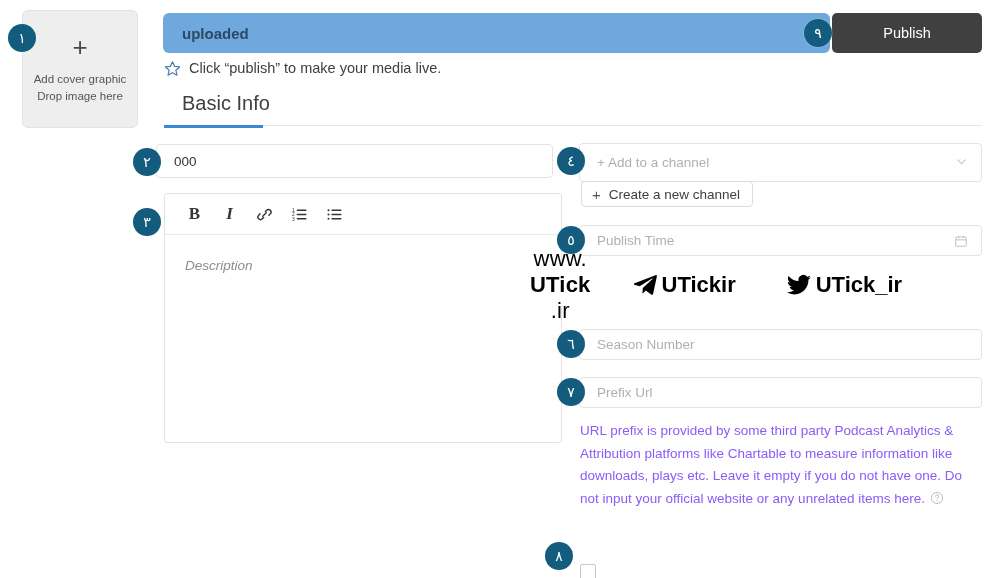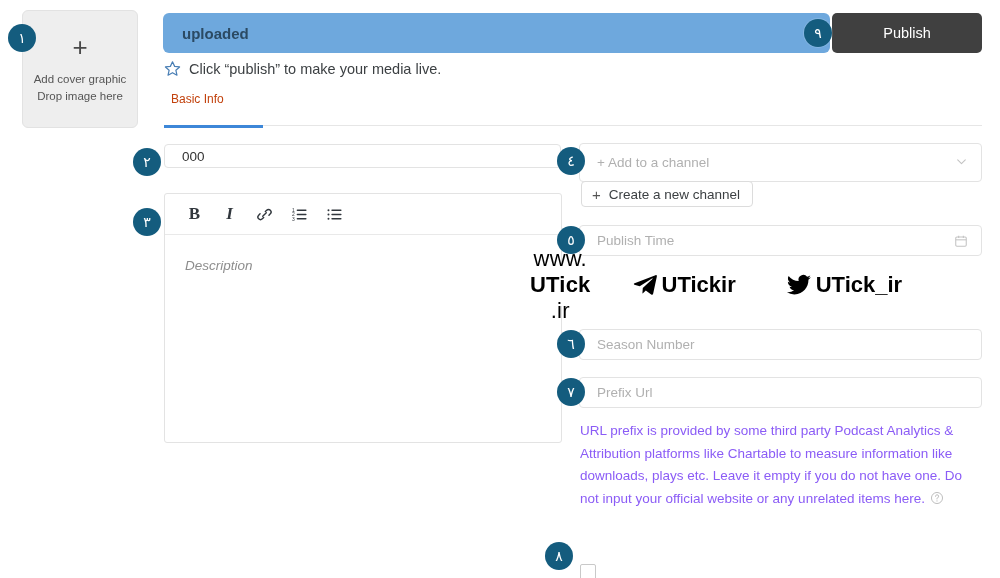--- a/index.html
+++ b/index.html
@@ -38,49 +38,49 @@
     padding-left:19px; color:#2b4a63; font-size:15px; font-weight:700;
   }
   .publish-btn{
     position:absolute; left:832px; top:13px; width:150px; height:40px;
     background:#404040; border-radius:5px; color:#fff; font-size:14.5px;
     display:flex; align-items:center; justify-content:center; border:none; cursor:pointer;
   }
 
   
   .hint-row{
-    position:absolute; left:164px; top:60px; display:flex; align-items:center; gap:8px;
+    position:absolute; left:164px; top:60px; display:flex; gap:8px;
   }
   .hint-text{ font-size:14.5px; color:#3c4043; }
   .star-icon{ width:17px; height:17px; display:block; }
 
   
   .tab-strip{
     position:absolute; left:164px; top:90px; width:818px; height:36px;
     border-bottom:1px solid #e6e6e6;
   }
   .tab-item{
-    position:absolute; left:7px; top:2px; font-size:12px; color:#c2410c;
+    position:absolute; left:18px; top:2px; font-size:20px; color:#404040;
     padding-bottom:10px; cursor:pointer;
   }
   .tab-underline{
     position:absolute; left:164px; top:125px; width:99px; height:2.5px; background:#3d87d8;
   }
 
   
   .field{
     position:absolute; background:#fff; border:1px solid #e3e3e3; border-radius:4px;
     display:flex; align-items:center; font-size:13.5px;
   }
   .field .txt{ padding-left:17px; }
   .val{ color:#333; }
   .ph{ color:#b0b0b0; }
 
   
-  .title-input{ left:164px; top:144px; width:397px; height:24px; }
+  .title-input{ left:156px; top:144px; width:397px; height:34px; }
 
   
   .channel-select{ left:579px; top:143px; width:403px; height:39px;text-align:right; }
   .chev{ position:absolute; right:13px; top:11px; width:13px; height:13px; }
 
   
   .create-ch{
     position:absolute; left:581px; top:181px; height:26px;
     border:1px solid #dcdcdc; border-radius:4px; background:#fff;
     display:flex; align-items:center; gap:8px; padding:0 12px 0 10px;

